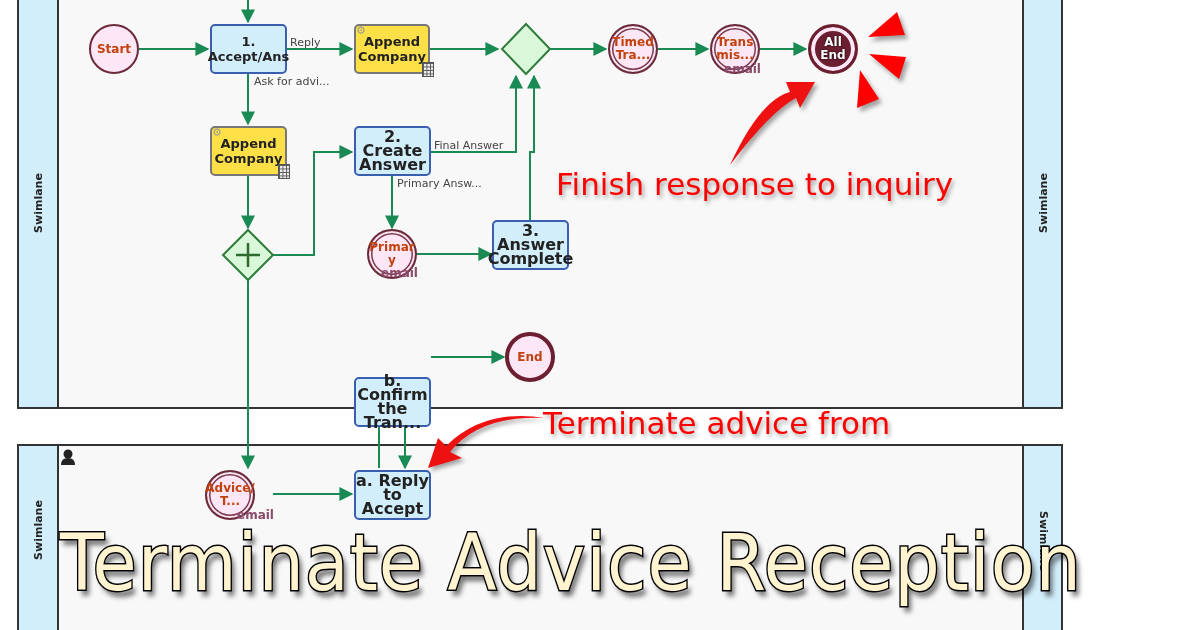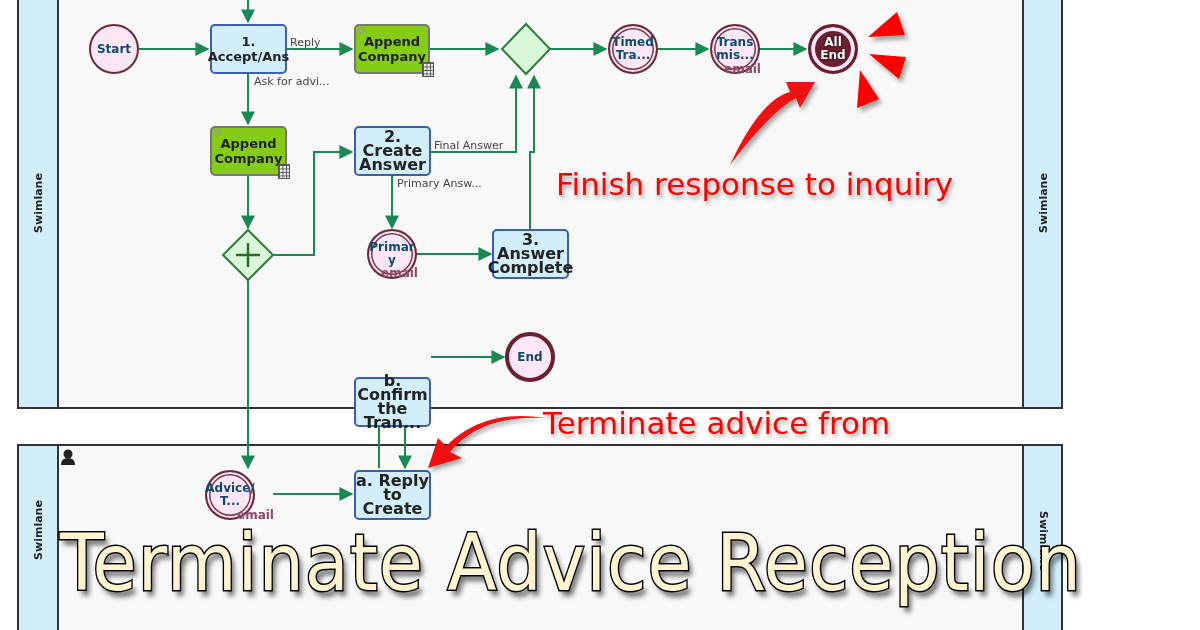--- a/index.html
+++ b/index.html
@@ -3,22 +3,22 @@
 <meta charset="utf-8">
 <style>
   html, body { margin:0; padding:0; }
   body { width:1200px; height:630px; position:relative; overflow:hidden; background:#ffffff; font-family:"DejaVu Sans", sans-serif; }
   #stage { position:absolute; left:0; top:0; width:1200px; height:630px; }
   .lane { position:absolute; background:#f8f8f8; border:2px solid #333; box-sizing:border-box; }
   .lane-head { position:absolute; background:#d2eefb; border:2px solid #333; box-sizing:border-box; }
   .lane-label { position:absolute; left:50%; top:50%; transform:translate(-50%,-50%) rotate(-90deg); font-size:11px; font-weight:bold; color:#222; white-space:nowrap; }
   .lane-label.flip { transform:translate(-50%,-50%) rotate(90deg); }
   .task { position:absolute; box-sizing:border-box; border:2px solid #3a5fb0; background:#d2eefb; border-radius:5px; display:flex; align-items:center; justify-content:center; text-align:center; font-size:16px; font-weight:bold; color:#222; line-height:14px; white-space:pre-line; }
-  .task.grey { border-color:#777; background:#84cc16; font-size:13px; line-height:15px; }
-  .event { position:absolute; box-sizing:border-box; border-radius:50%; border:2px solid #6b2a3a; background:#fde6f6; display:flex; align-items:center; justify-content:center; text-align:center; font-size:12px; font-weight:bold; color:#0c4a6e; white-space:pre-line; line-height:13px; }
+  .task.grey { border-color:#777; background:#fde047; font-size:13px; line-height:15px; }
+  .event { position:absolute; box-sizing:border-box; border-radius:50%; border:2px solid #6b2a3a; background:#fde6f6; display:flex; align-items:center; justify-content:center; text-align:center; font-size:12px; font-weight:bold; color:#c2410c; white-space:pre-line; line-height:13px; }
   .event.dbl { box-shadow: inset 0 0 0 2px #fde6f6, inset 0 0 0 3.5px #7a3a4a; }
   .event.end { border:4px solid #6b1f30; }
   .event.allend { background:#6b1f30; border:3px solid #6b1f30; box-shadow: inset 0 0 0 4px #fde6f6, inset 0 0 0 6px #6b1f30; color:#fff; text-shadow:0 0 2px #000; }
   .sub { position:absolute; font-size:12px; font-weight:bold; color:#8a4a6a; }
   .edge-label { position:absolute; font-size:11px; color:#444; white-space:nowrap; }
   .callout { position:absolute; color:#ff0000; font-size:31px; white-space:nowrap; text-shadow: 2px 3px 4px rgba(0,0,0,0.35); font-family:"DejaVu Sans", sans-serif; }
   .big-title { position:absolute; left:60px; top:518px; font-size:78px; color:#fff3d0; font-family:"DejaVu Sans", sans-serif; letter-spacing:1px; white-space:nowrap;
     -webkit-text-stroke: 3px #000; paint-order: stroke fill; text-shadow: 4px 6px 6px rgba(0,0,0,0.55); transform:scaleX(0.92); transform-origin:left top; }
   .icon-gear { position:absolute; font-size:11px; color:#999; }
   .icon-calc { position:absolute; width:12px; height:15px; border:1px solid #555; background:#eee; box-sizing:border-box;
@@ -121,24 +121,24 @@
   <span class="icon-gear" style="left:356px; top:24px;">⚙</span>
   <span class="icon-calc" style="left:422px; top:62px;"></span>
 
   <div class="task grey" style="left:210px; top:126px; width:77px; height:50px;">Append
 Company</div>
   <span class="icon-gear" style="left:212px; top:126px;">⚙</span>
   <span class="icon-calc" style="left:278px; top:164px;"></span>
 
   <div class="task" style="left:354px; top:126px; width:77px; height:50px;">2. Create
 Answer</div>
-  <div class="task" style="left:492px; top:229px; width:77px; height:50px;">3. Answer
+  <div class="task" style="left:492px; top:220px; width:77px; height:50px;">3. Answer
 Complete</div>
   <div class="task" style="left:354px; top:332px; width:77px; height:50px;margin-top:45px;">b. Confirm
 the Tran...</div>
   <div class="task" style="left:354px; top:470px; width:77px; height:50px;">a. Reply to
-Create</div>
+Accept</div>
 
   <span class="callout" style="left:556px; top:166px;">Finish response to inquiry</span>
   <span class="callout" style="left:543px; top:405px;">Terminate advice from</span>
 
   <div class="big-title">Terminate Advice Reception</div>
 </div>
 
 </body></html>

